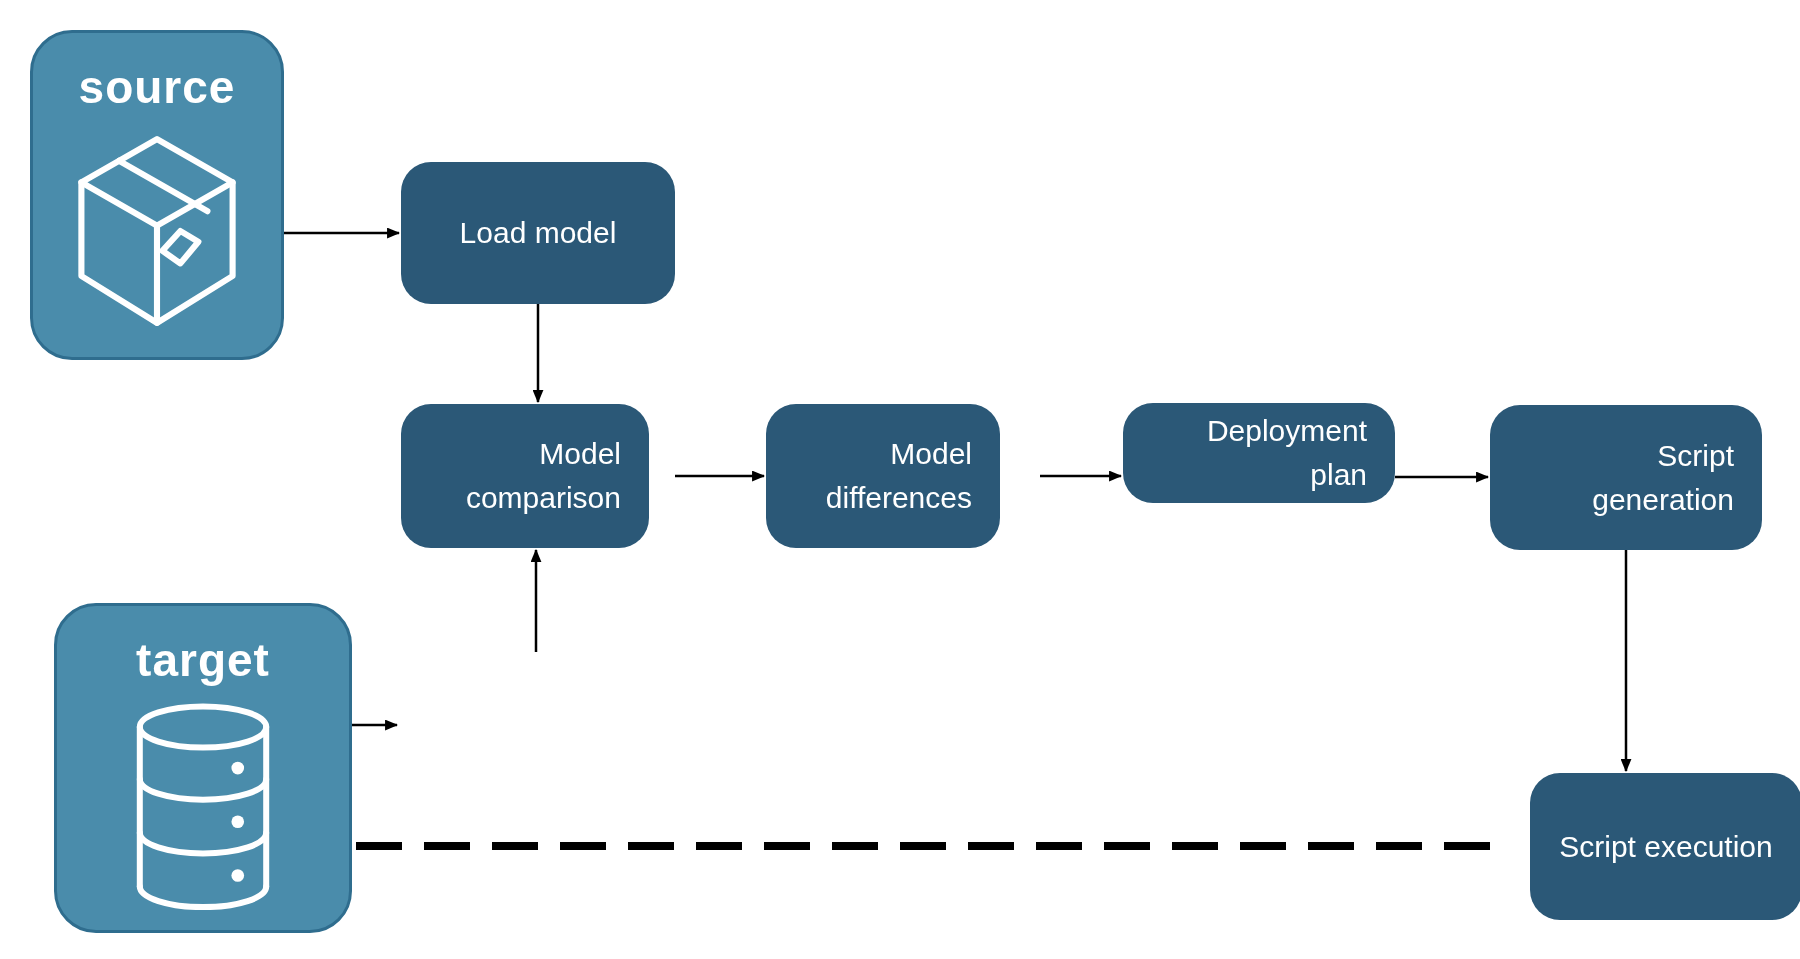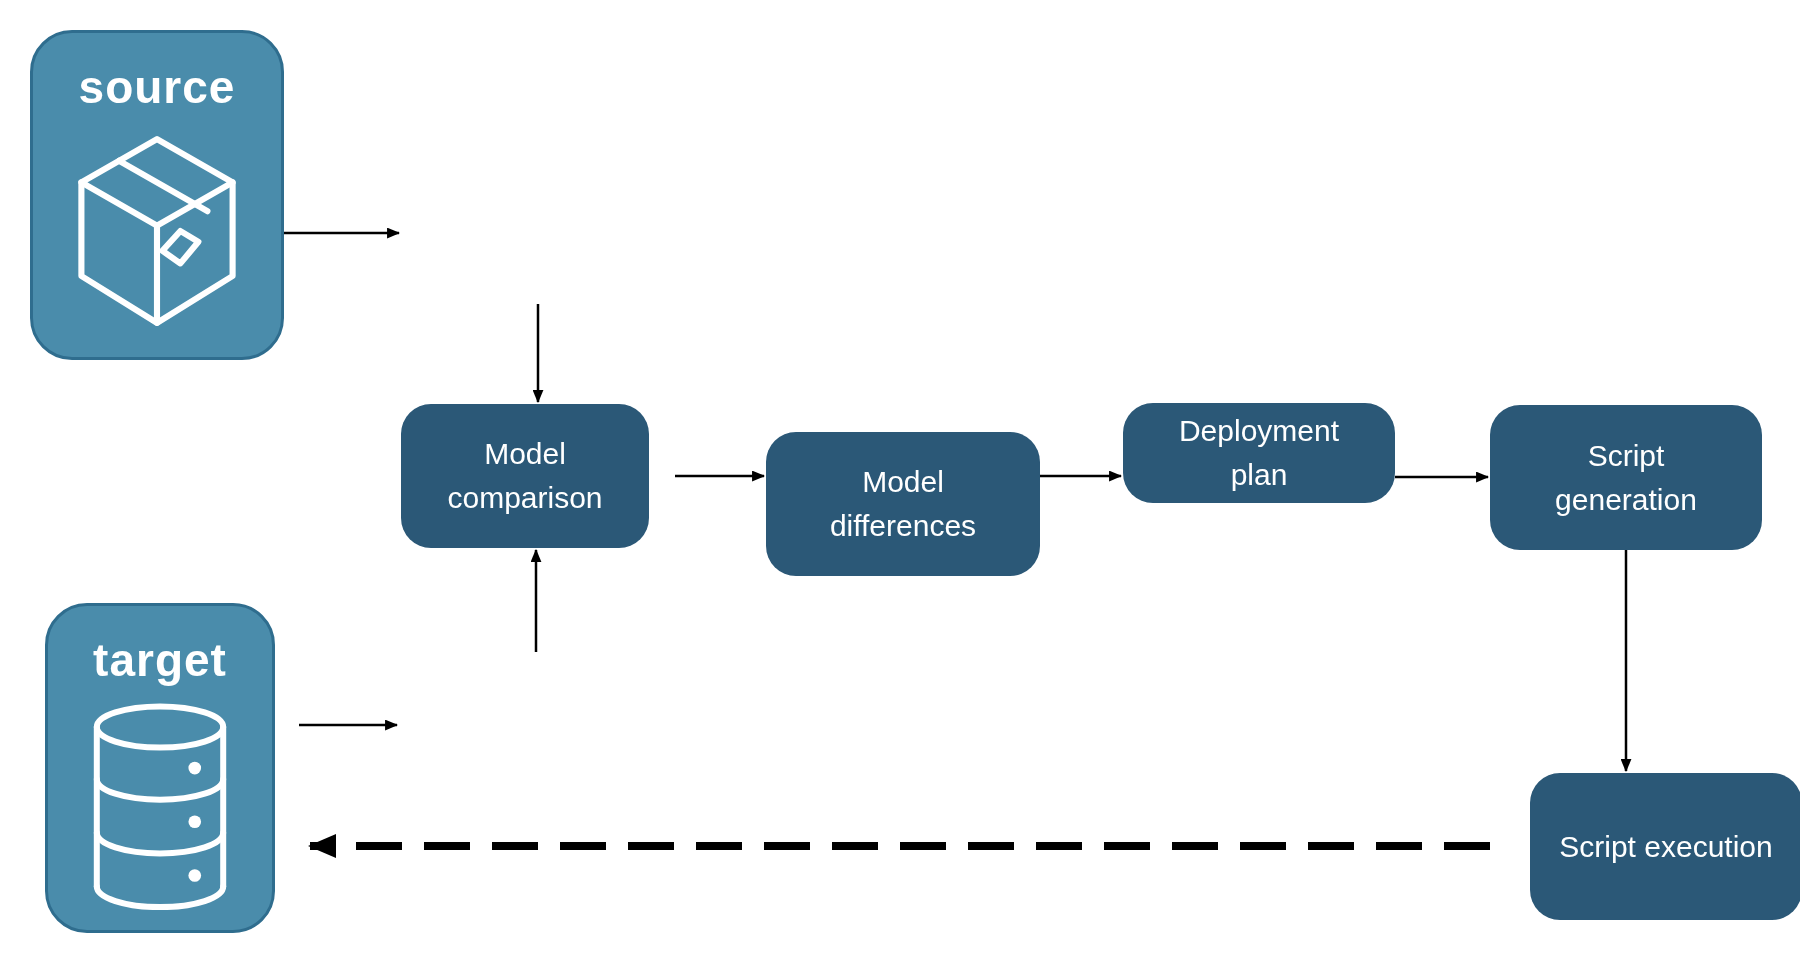--- a/index.html
+++ b/index.html
@@ -19,21 +19,21 @@
     background:var(--bg);
     overflow:hidden;
   }
   .edges{
     position:absolute;left:0;top:0;width:1800px;height:959px;
     pointer-events:none;
   }
   .node{
     position:absolute;
     display:flex;align-items:center;justify-content:center;
-    text-align:center;
+    text-align:right;
   }
   .step{
     background:var(--step-fill);
     border-radius:30px;
     color:var(--text-light);
     font-size:30px;
     line-height:44px;
     font-weight:400;
     padding:10px 28px;
   }
@@ -48,24 +48,24 @@
   }
   .store-title{
     font-size:46px;
     font-weight:700;
     letter-spacing:1px;
     line-height:56px;
   }
   .store-icon{margin-top:14px;}
   
   .n-source            {left:30px;  top:30px;  width:254px; height:330px;}
-  .n-target            {left:45px;  top:603px; width:230px; height:330px;}
+  .n-target            {left:54px;  top:603px; width:298px; height:330px;}
   .n-load-model        {left:401px; top:162px; width:274px; height:142px;}
   .n-model-comparison  {left:401px; top:404px; width:248px; height:144px;}
-  .n-model-differences {left:766px; top:404px; width:274px; height:144px;margin-top:28px;}
+  .n-model-differences {left:766px; top:404px; width:234px; height:144px;}
   .n-deployment-plan   {left:1123px;top:403px; width:272px; height:100px;}
   .n-script-generation {left:1490px;top:405px; width:272px; height:145px;}
   .n-reverse-engineer  {left:399px; top:652px; width:274px; height:147px;}
   .n-script-execution  {left:1490px;top:773px; width:272px; height:147px;margin-left:40px;}
   .edge-line{stroke:var(--arrow);stroke-width:2.5px;fill:none;}
   .edge-dashed{stroke:var(--arrow);stroke-width:8px;fill:none;stroke-dasharray:46 22;}
 </style>
 </head>
 <body>
 
@@ -110,20 +110,23 @@
       <path d="M90,15 L90,116"></path>
       <path d="M10,116 A40,13 0 0 0 90,116"></path>
       <path d="M10,48 A40,13 0 0 0 90,48"></path>
       <path d="M10,82 A40,13 0 0 0 90,82"></path>
       <circle cx="72" cy="41" r="4" fill="#ffffff" stroke="none"></circle>
       <circle cx="72" cy="75" r="4" fill="#ffffff" stroke="none"></circle>
       <circle cx="72" cy="109" r="4" fill="#ffffff" stroke="none"></circle>
     </svg>
   </div>
 
+  <div class="node step n-load-model">
+    <span>Load model</span>
+  </div>
 
   <div class="node step n-model-comparison">
     <span>Model comparison</span>
   </div>
 
   <div class="node step n-model-differences">
     <span>Model differences</span>
   </div>
 
   <div class="node step n-deployment-plan">

